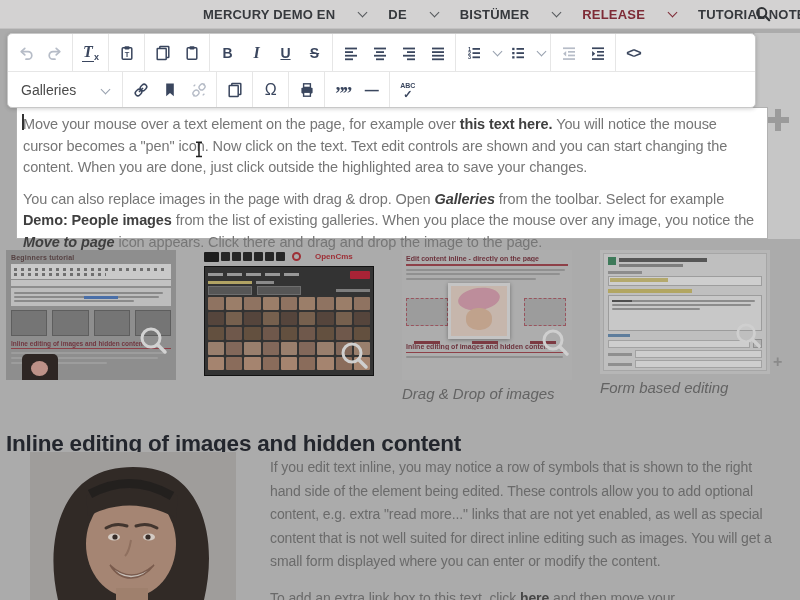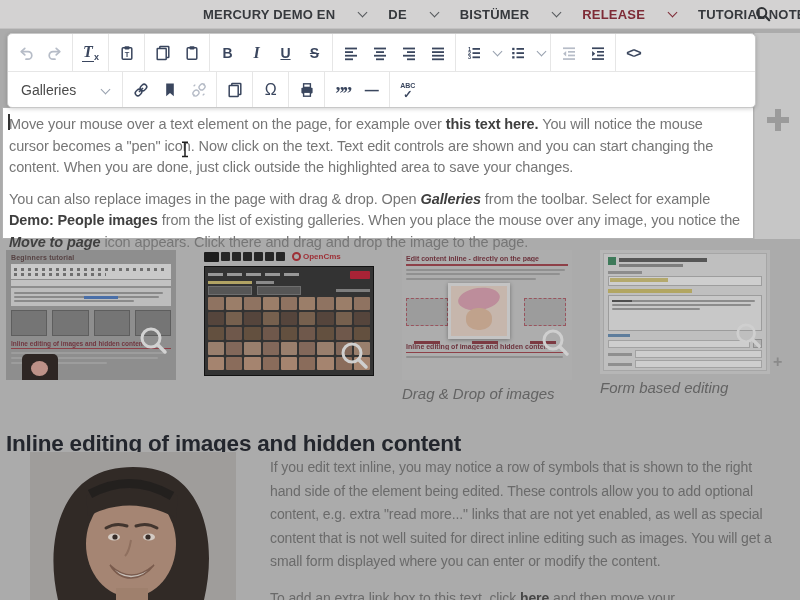--- a/index.html
+++ b/index.html
@@ -33,21 +33,21 @@
   .g-quote{font-family:"Liberation Serif",serif;font-size:19px;letter-spacing:-2px;line-height:10px;padding-top:8px;}
   .tchev{width:6px;height:6px;border-right:1.6px solid #97a0ae;border-bottom:1.6px solid #97a0ae;transform:rotate(45deg);margin:-2px 2px 0 6px;}
   .tb-dd{display:flex;align-items:center;gap:26px;padding:0 10px;height:27px;font-size:14px;font-weight:400;color:#4a4a4a;cursor:pointer;}
   .cfT{font-family:"Liberation Serif",serif;font-style:italic;font-size:16px;border-bottom:1.6px solid currentColor;padding:0 1px;}
   .cfx{font-size:9px;margin-top:8px;}
   .spell{display:flex;flex-direction:column;align-items:center;line-height:7px;padding-top:2px;}
   .spell .abc{font-size:7px;letter-spacing:0;}
   .spell .tick{font-size:11px;line-height:10px;}
 
   
-  .editarea{position:absolute;left:2px;top:107px;width:752px;height:132px;box-sizing:border-box;background:#fff;border:1px solid #b1b1b1;padding:6px 10px 0 6px;z-index:5;font-size:14.5px;line-height:21.5px;letter-spacing:-.1px;color:#767676;}
+  .editarea{position:absolute;left:16px;top:107px;width:752px;height:132px;box-sizing:border-box;background:#fff;border:1px solid #b1b1b1;padding:6px 10px 0 6px;z-index:5;font-size:14.5px;line-height:21.5px;letter-spacing:-.1px;color:#767676;}
   .editarea p{margin:0 0 10px 0;}
   .rb{font-weight:700;color:#3f3f3f;}
   .ri{font-style:italic;}
   .caret{position:absolute;left:5px;top:6px;width:1.5px;height:16px;background:#333;}
   .ibeam{position:absolute;left:176px;top:33px;}
 
   
   .addstrip{position:absolute;right:0;top:33px;width:45px;height:206px;background:#c6c6c6;border-left:1px solid #bcbcbc;z-index:4;}
   .plusbtn{position:relative;width:22px;height:22px;margin:76px auto 0;cursor:pointer;}
   .plusbtn::before,.plusbtn::after{content:"";position:absolute;background:#9b9b9b;}
@@ -73,21 +73,21 @@
   .g1-thumbs{display:flex;gap:5px;margin-top:4px;}
   .g1-thumbs i{width:36px;height:24px;background:#757575;border:1px solid #5e5e5e;}
   .g1-mini{margin-top:4px;font-size:6.5px;font-weight:700;color:#713740;border-bottom:1px solid #8e4048;padding-bottom:1px;white-space:nowrap;overflow:hidden;}
   .g1-photo{position:absolute;left:16px;bottom:0;width:36px;height:26px;background:#2e2624;border-radius:5px 5px 0 0;}
   .g1-photo i{position:absolute;left:9px;top:7px;width:17px;height:15px;background:#bd9188;border-radius:50%;}
 
   
   .g2-strip{display:flex;align-items:center;gap:2px;height:13px;}
   .g2-app{width:15px;height:10px;background:#1d1d1d;border-radius:1px;}
   .g2-ico{width:9px;height:9px;background:#262626;border-radius:1px;}
-  .g2-logo{display:flex;align-items:center;gap:2px;margin-left:5px;}
+  .g2-logo{display:flex;align-items:center;gap:14px;margin-left:5px;}
   .g2-logoc{width:9px;height:9px;border:2px solid #9e2f36;border-radius:50%;box-sizing:border-box;}
   .g2-logot{font-size:8px;font-weight:700;color:#9e2f36;}
   .g2-win{margin-top:3px;height:110px;background:#333;border:1px solid #121212;padding:3px;box-sizing:border-box;position:relative;}
   .g2-tabs{display:flex;align-items:center;gap:4px;height:9px;}
   .g2-tabs i{width:15px;height:3.5px;background:#989898;}
   .g2-red{width:20px;height:8px;background:#a82336;margin-left:auto;border-radius:1px;}
   .g2-crumb{display:flex;gap:4px;margin:2px 0;}
   .g2-crumb .y{width:44px;height:3px;background:#b1a364;}
   .g2-crumb .g{width:18px;height:3px;background:#8a8a8a;}
   .g2-filters{display:flex;gap:5px;align-items:center;margin:1px 0 2px;}

